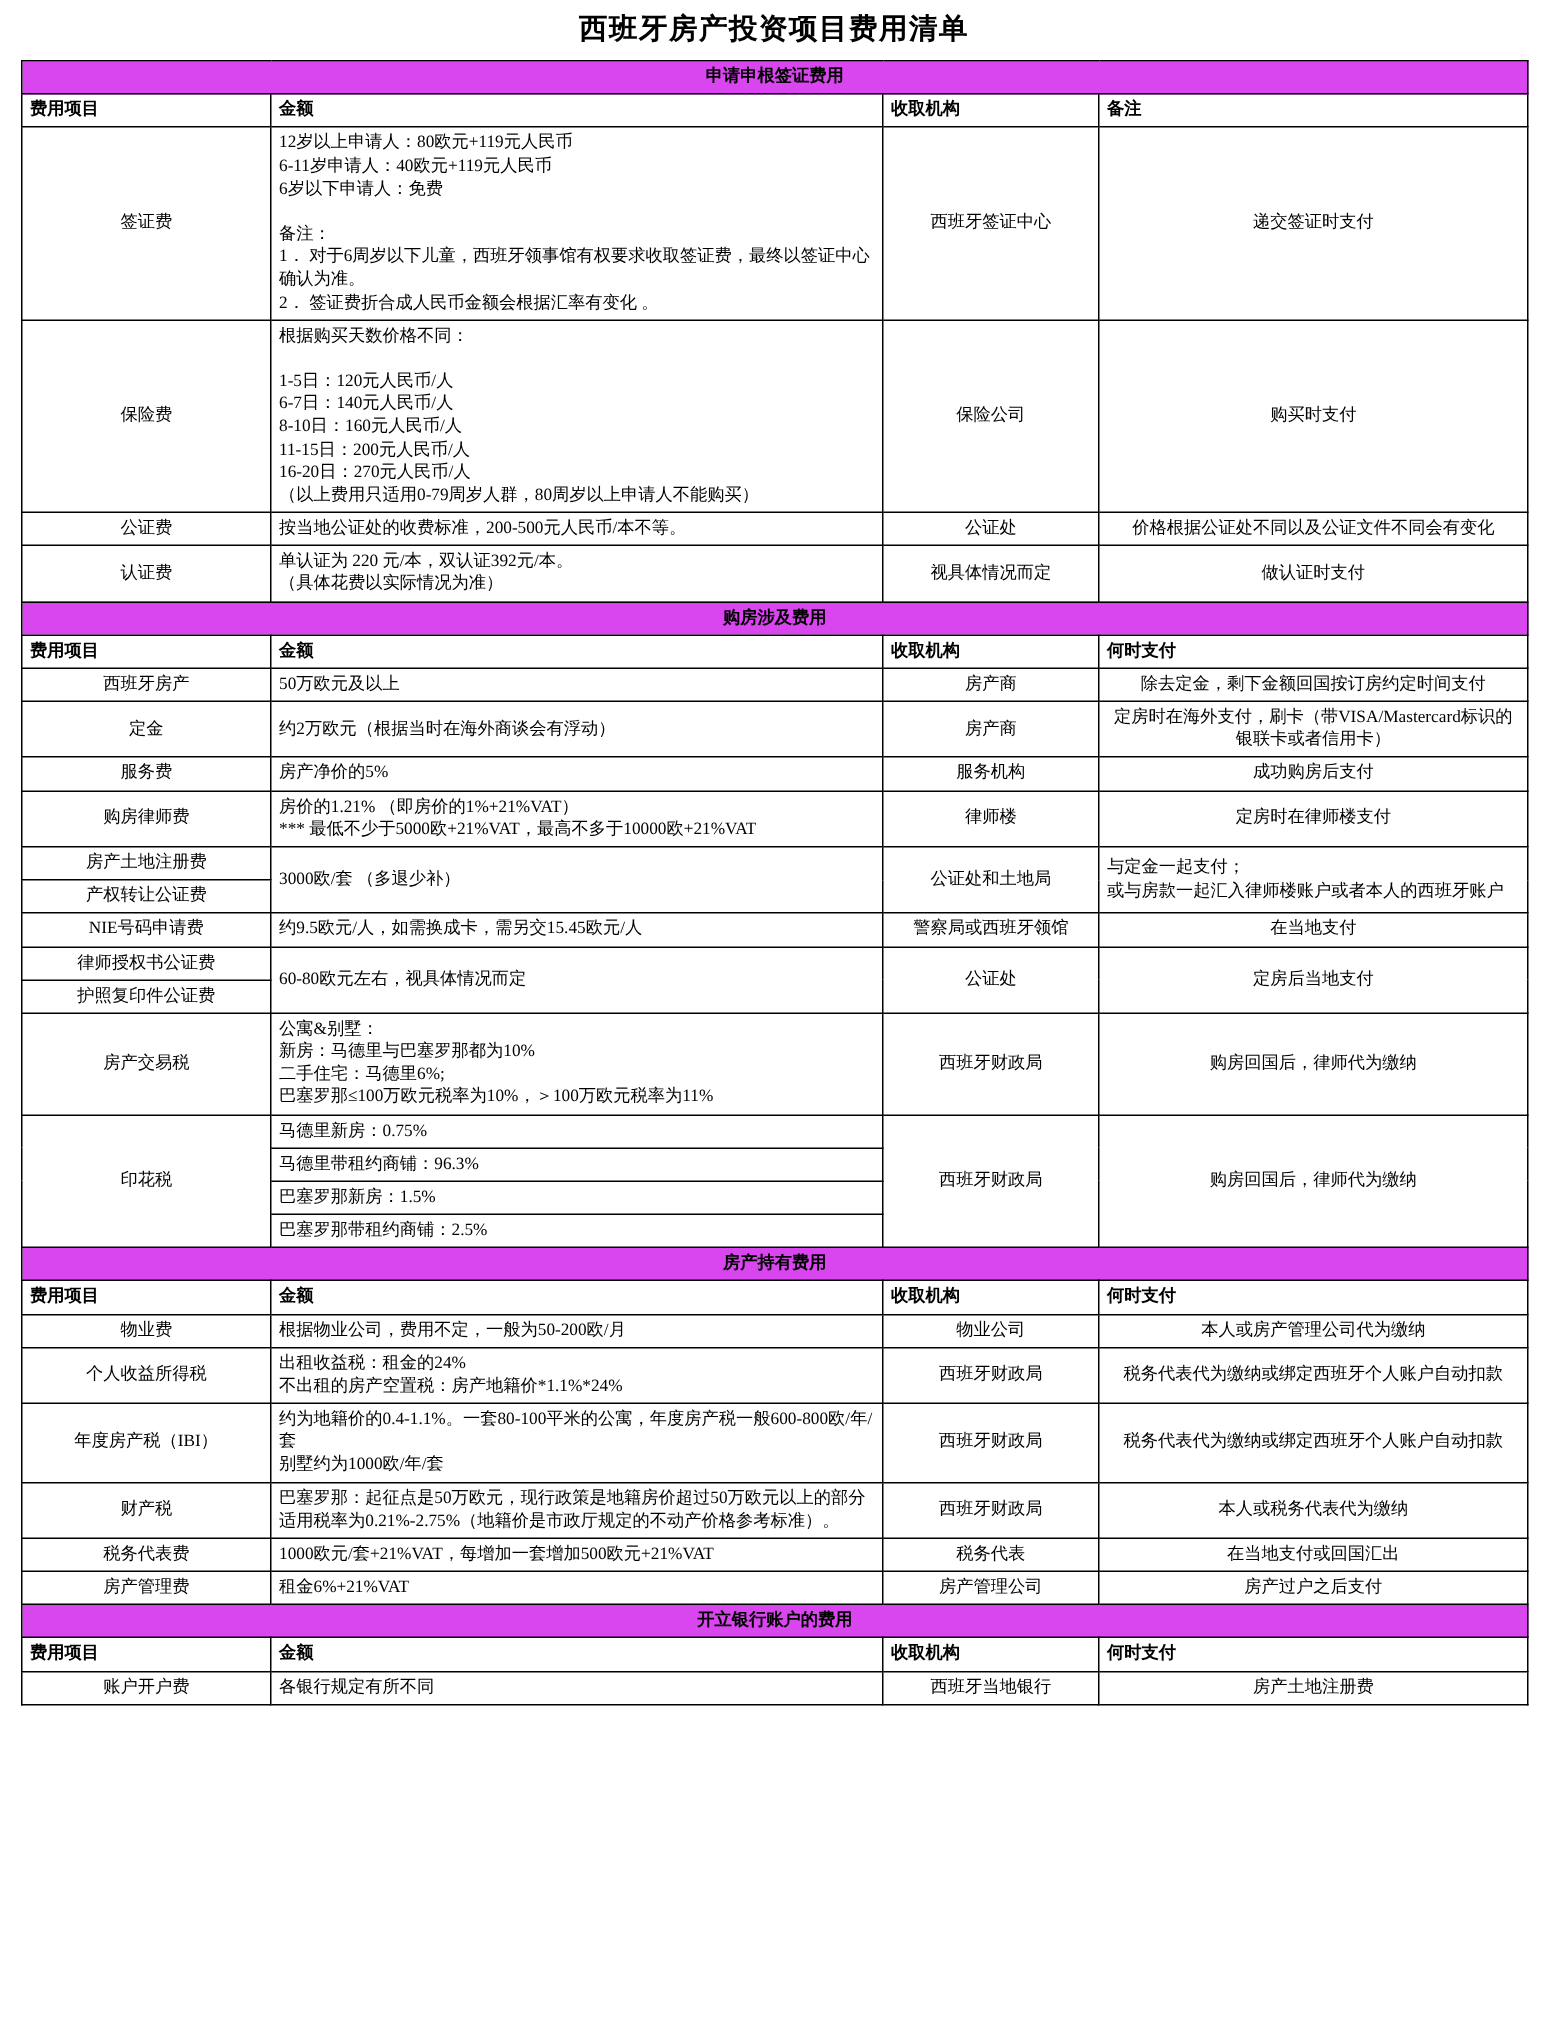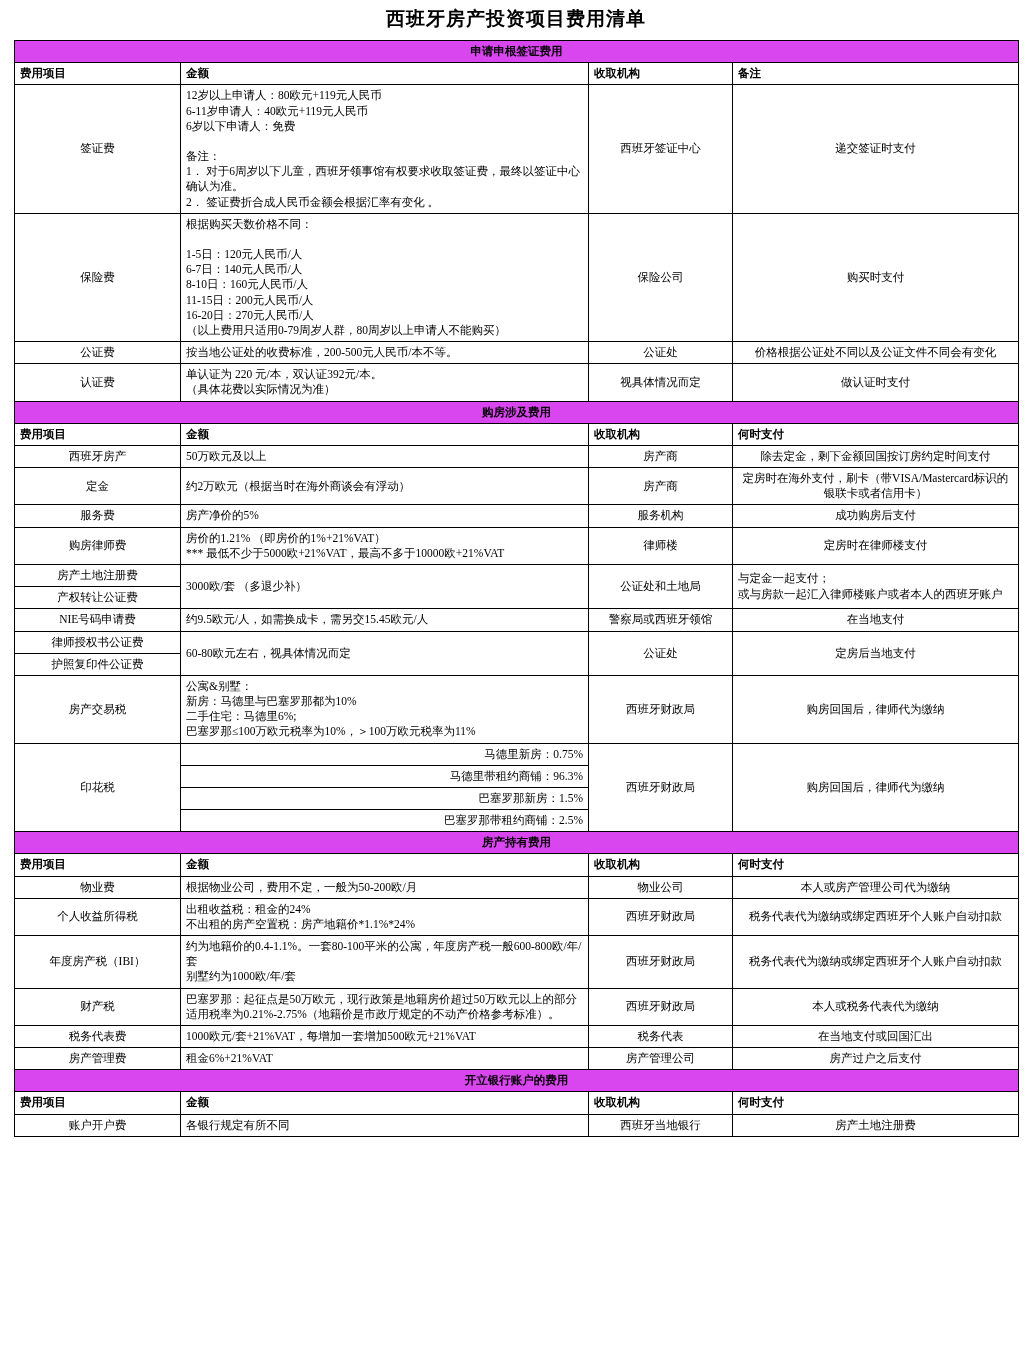--- a/index.html
+++ b/index.html
@@ -50,21 +50,21 @@
     font-size: 12px;
     padding: 4px 0;
   }
   .col-head td {
     text-align: left;
     font-weight: bold;
     font-size: 11.5px;
     padding: 4px 0;
   }
   .c { text-align: center; }
-  .l { text-align: right; }
+  .l { text-align: left; }
   .cell-multiline { white-space: pre-line; text-align: left; }
   .small { font-size: 11px; margin-left: 44px; }
 </style>
 </head>
 <body>
 
 <div class="page">
 
   <div class="doc-title">西班牙房产投资项目费用清单</div>
 

